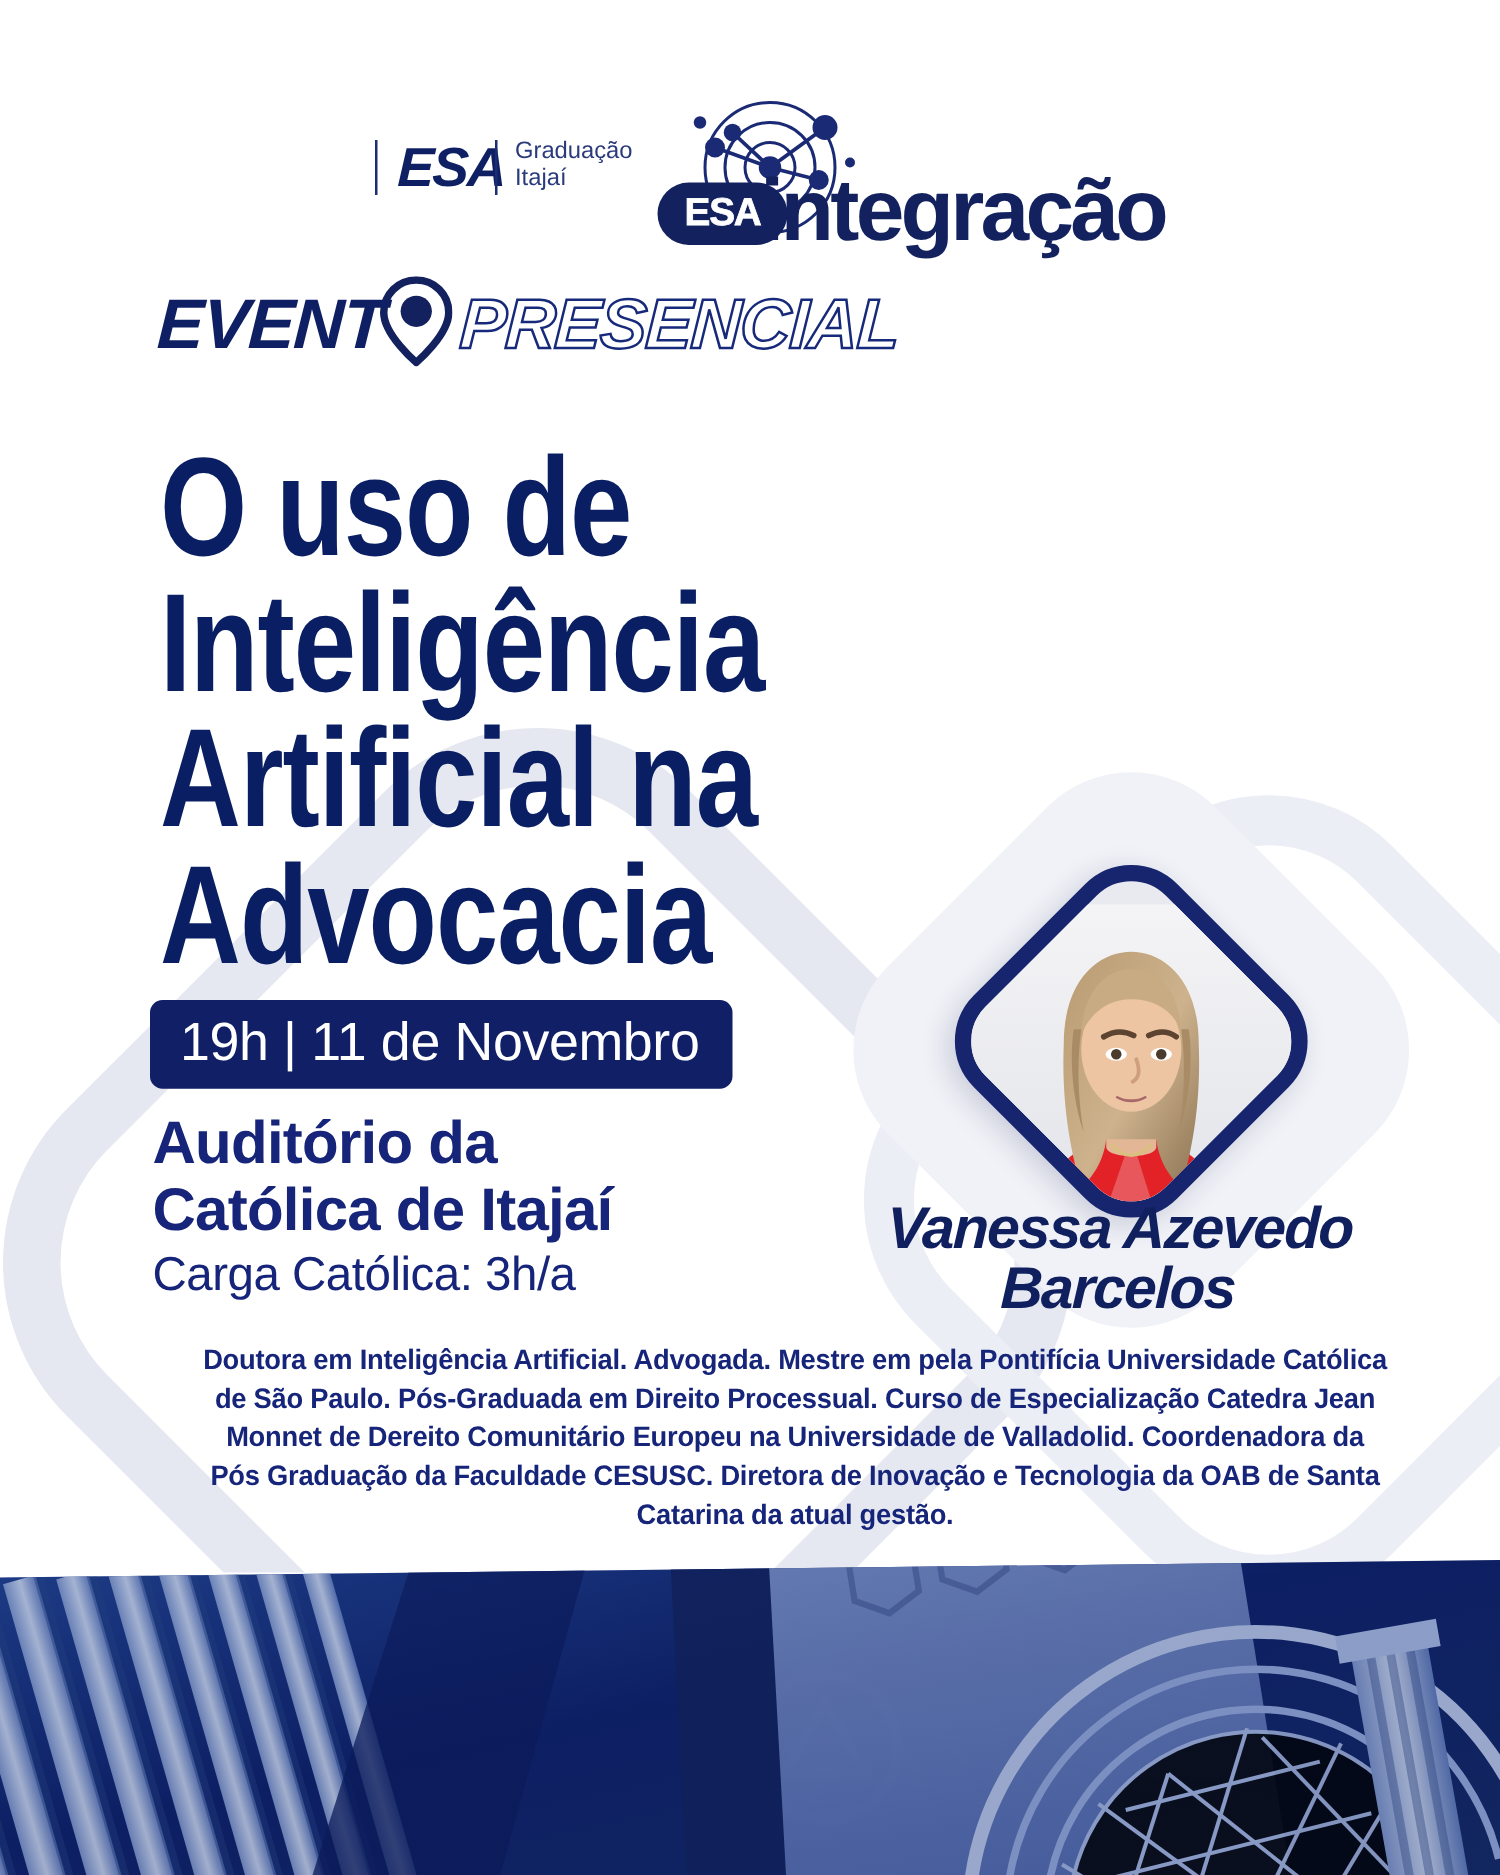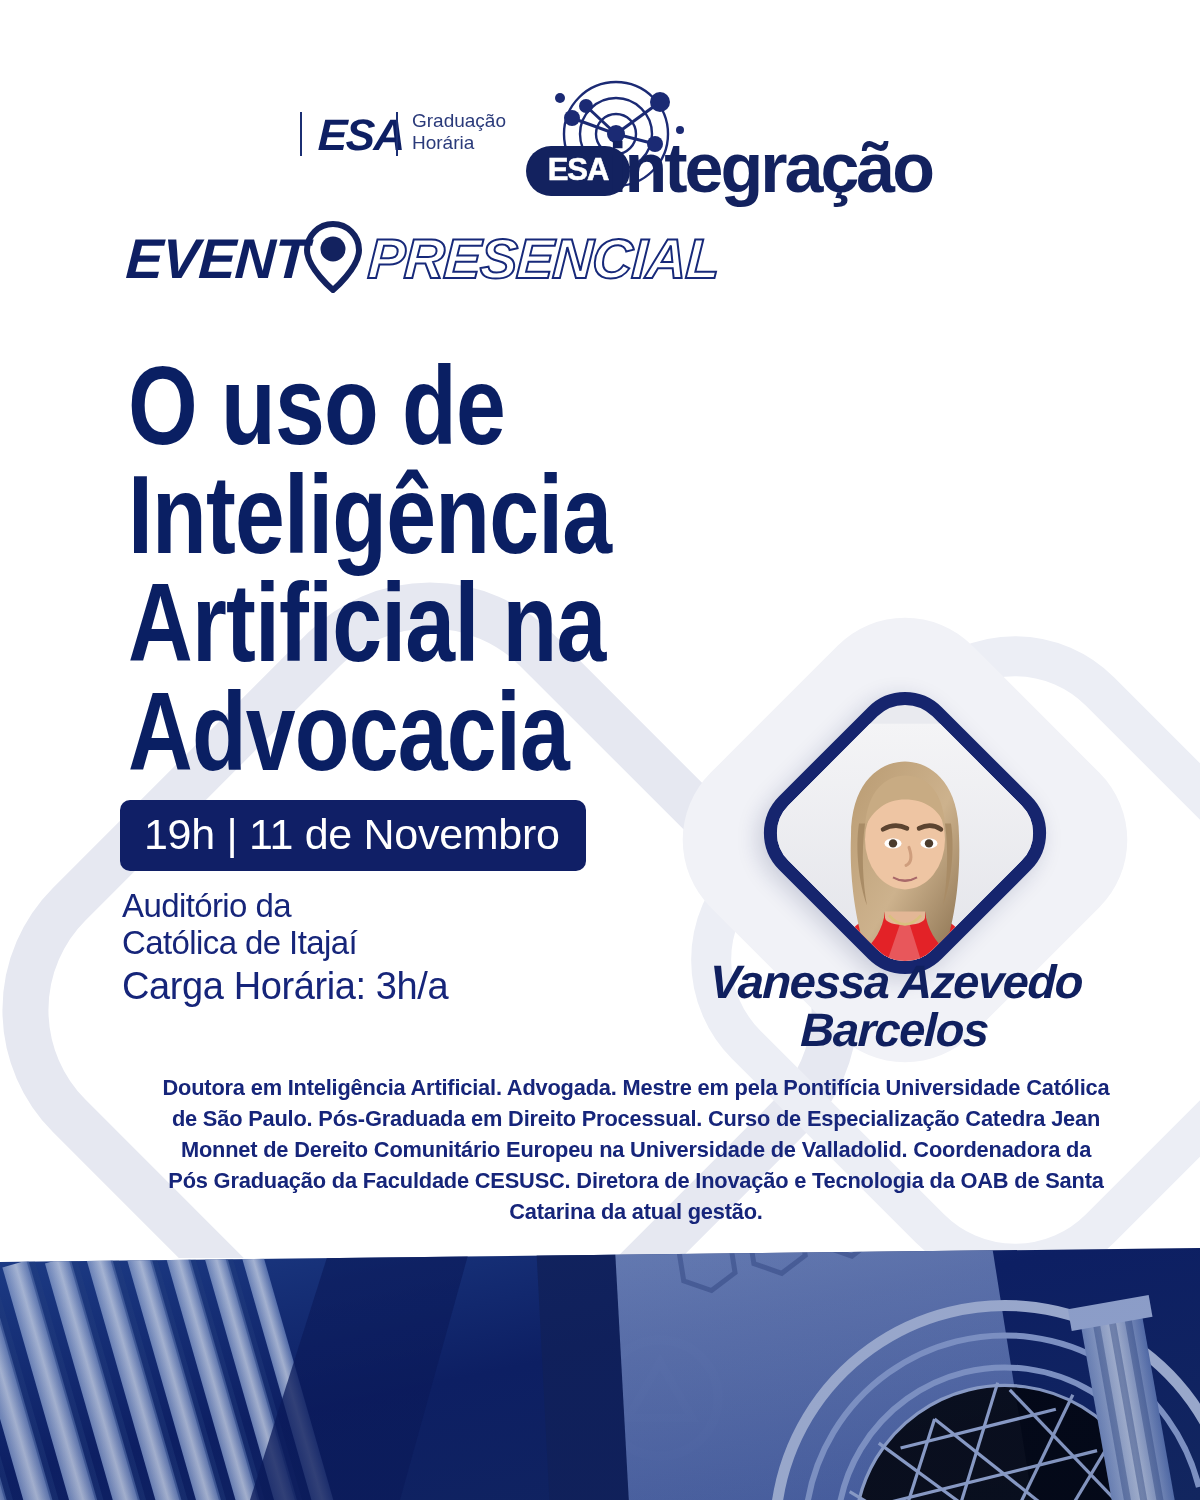--- a/index.html
+++ b/index.html
@@ -95,21 +95,21 @@
     padding:13px 26px 15px 24px;
     font-size:43px;line-height:1;font-weight:normal;
     letter-spacing:-.3px;
     border-radius:10px;
   }
   .venue{
     position:absolute;left:122px;top:888px;width:520px;
     color:#16257a;
   }
   .venue-l1,.venue-l2{
-    font-size:33px;font-weight:normal;line-height:1.12;letter-spacing:-.6px;
+    font-size:48px;font-weight:bold;line-height:1.12;letter-spacing:-.6px;
   }
   .venue-l3{
     font-size:38px;font-weight:normal;line-height:1.18;letter-spacing:-.4px;
     margin-top:2px;
   }
 
   
   .speaker-photo{
     position:absolute;left:790px;top:718px;
     width:230px;height:230px;
@@ -191,21 +191,21 @@
 
 
     <div class="divider-v" style="left:300px"></div>
 
     <div class="esa-word">ESA</div>
 
     <div class="divider-v" style="left:396px"></div>
 
     <div class="esa-sub">
       <div>Graduação</div>
-      <div>Horária</div>
+      <div>Itajaí</div>
     </div>
 
     <div class="integra-block">
       <svg viewBox="0 0 420 140" width="420" height="140">
 
         <g fill="none" stroke="#1b2a74" stroke-width="2.4">
           <circle cx="96" cy="62" r="52"></circle>
           <circle cx="96" cy="62" r="36"></circle>
           <circle cx="96" cy="62" r="20"></circle>
         </g>
@@ -247,21 +247,21 @@
   <div class="title">
     <span>O uso de Inteligência</span>
     <span class="title-l2">Artificial na Advocacia</span>
   </div>
 
   <div class="date-badge">19h | 11 de Novembro</div>
 
   <div class="venue">
     <div class="venue-l1">Auditório da</div>
     <div class="venue-l2">Católica de Itajaí</div>
-    <div class="venue-l3">Carga Horária: 3h/a</div>
+    <div class="venue-l3">Carga Católica: 3h/a</div>
   </div>
 
   <div class="speaker-photo">
     <div class="photo-frame">
       <svg class="photo-inner" viewBox="0 0 256 256" width="256" height="256">
         <defs>
           <linearGradient id="bgp" x1="0" y1="0" x2="0" y2="1">
             <stop offset="0%" stop-color="#f4f4f6"></stop>
             <stop offset="100%" stop-color="#e2e3e9"></stop>
           </linearGradient>

